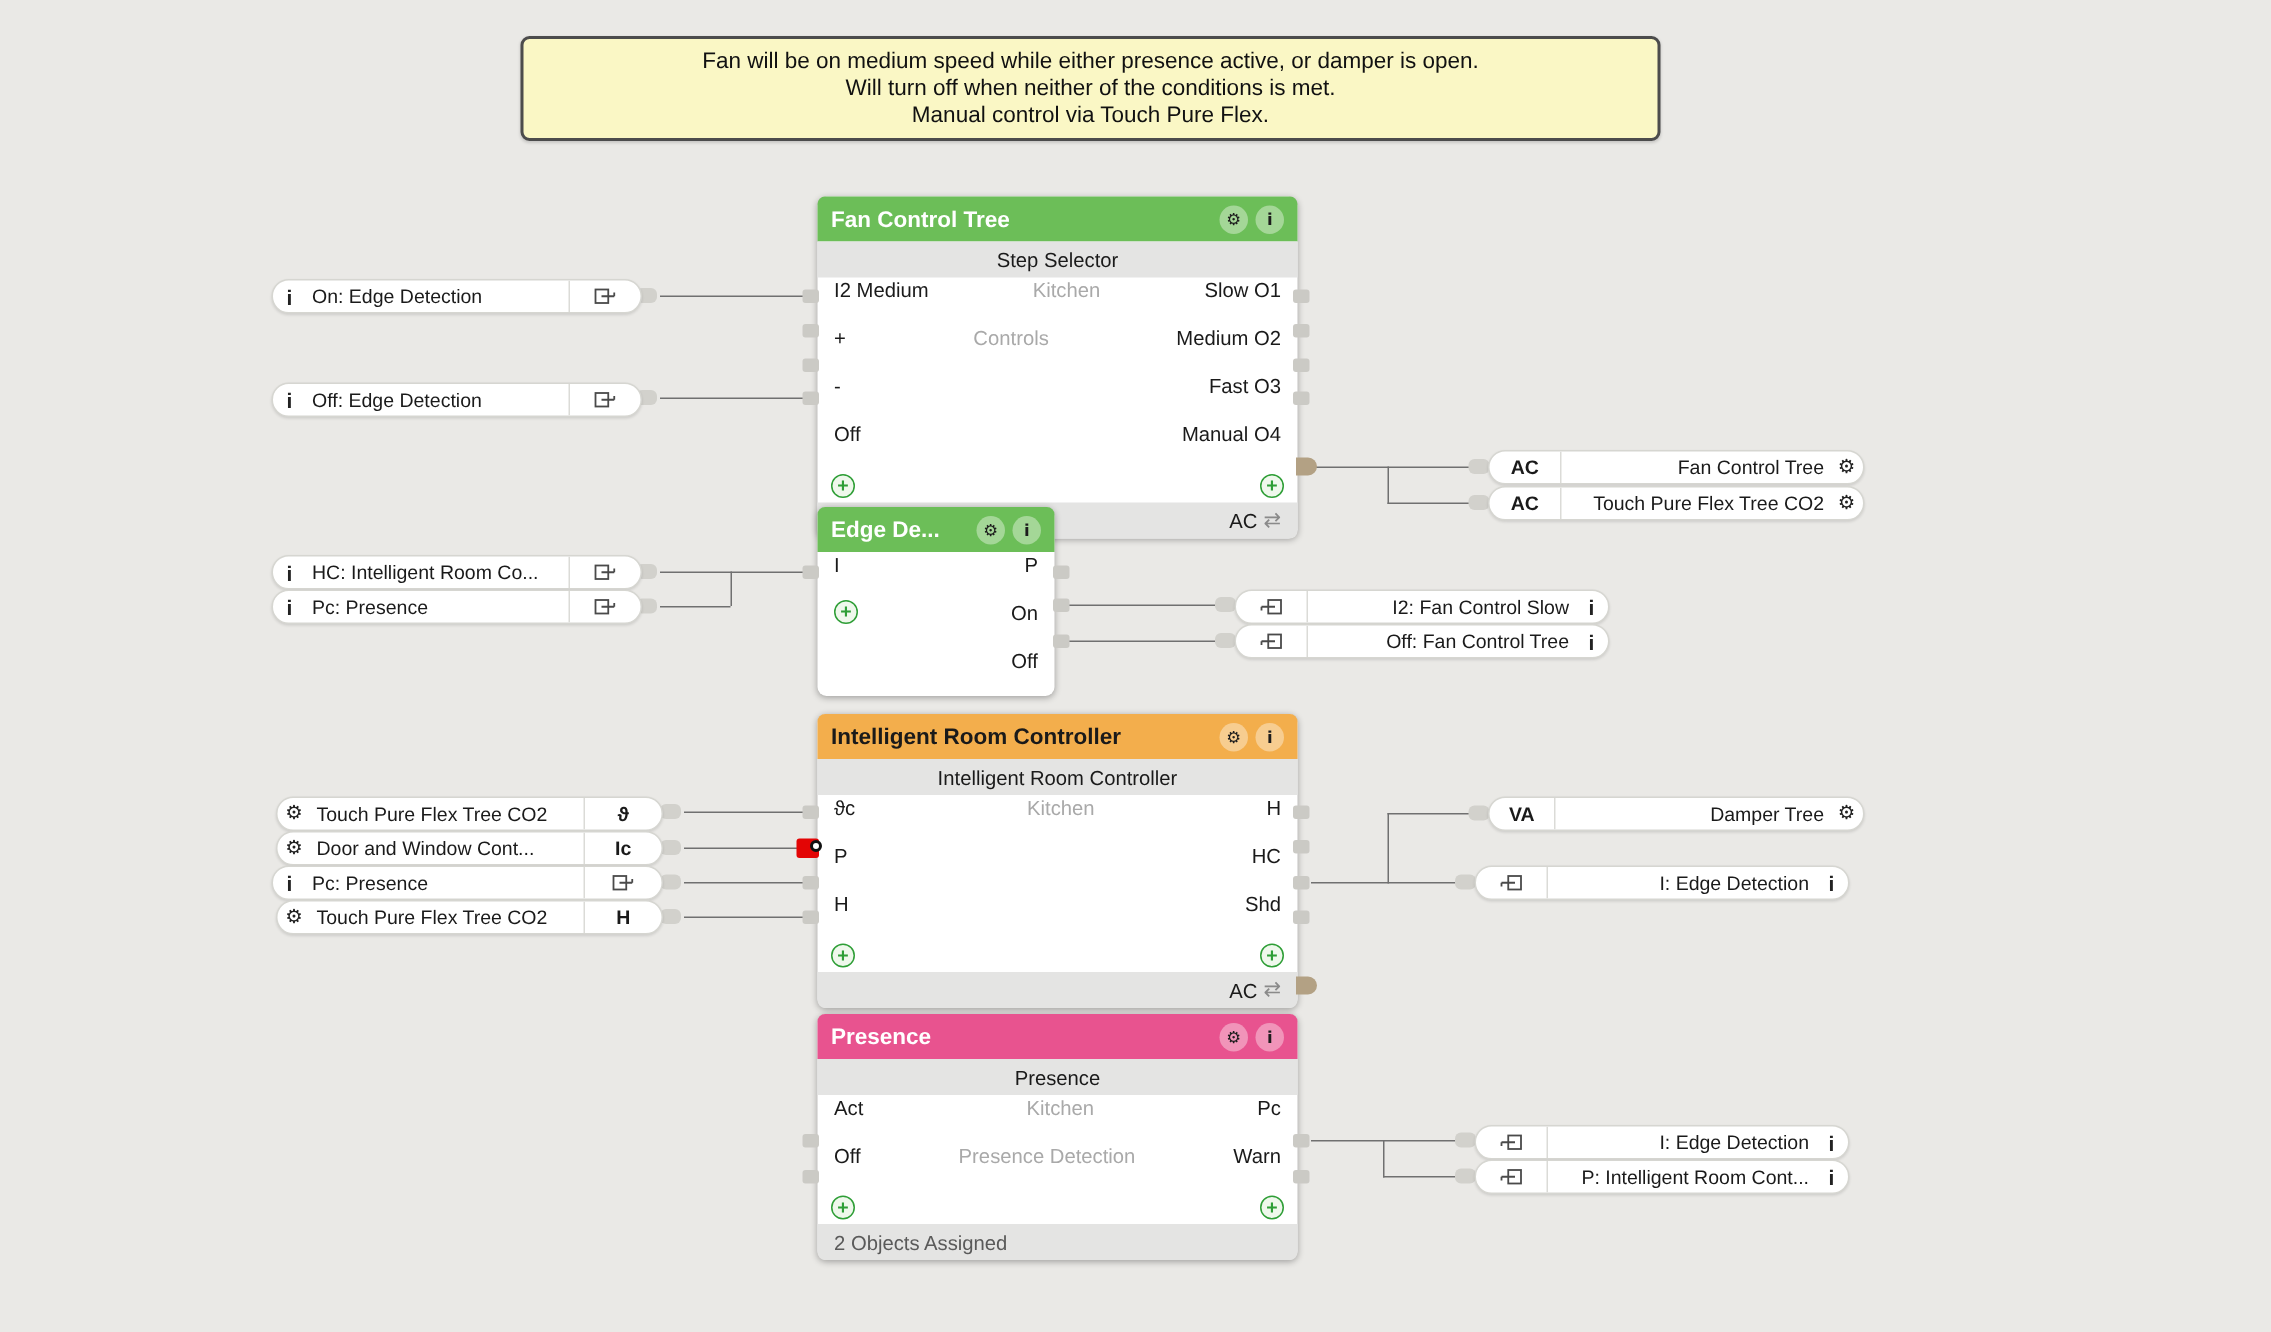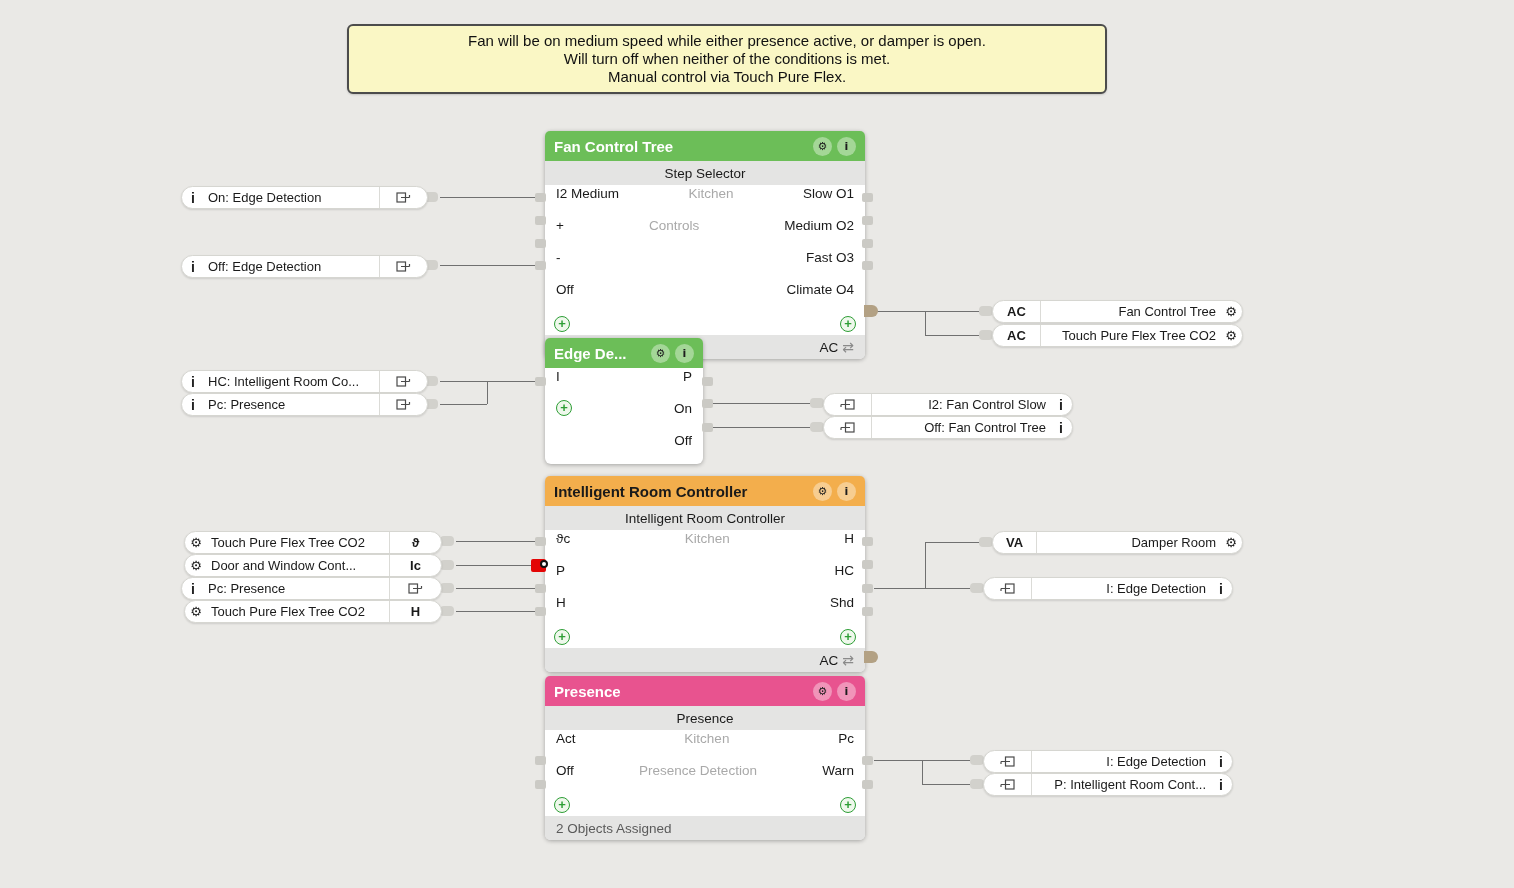--- a/index.html
+++ b/index.html
@@ -116,21 +116,21 @@
       <span class="r">Medium O2</span>
     </div>
     <div class="row">
       <span class="l">-</span>
       <span class="c"></span>
       <span class="r">Fast O3</span>
     </div>
     <div class="row">
       <span class="l">Off</span>
       <span class="c"></span>
-      <span class="r">Climate O4</span>
+      <span class="r">Manual O4</span>
     </div>
     <div class="plusrow">
       <span class="plus">+</span>
       <span class="plus">+</span>
     </div>
     <div class="bfoot">
       <span>Device assigned</span>
       <span class="ac">AC</span>
       <span class="swap">⇄</span>
     </div>
@@ -373,21 +373,21 @@
           <line x1="1" y1="6.5" x2="1" y2="9" stroke="#4a4a4a" stroke-width="1.2"></line>
         </svg>
     </span>
     <span class="lbl rt">Off: Fan Control Tree</span>
     <span class="pic iinfo">i</span>
   </div>
 
   <div class="pnub" style="left:979px;top:537px"></div>
   <div class="pill" style="left:992px;top:531px;width:251px">
     <span class="segl" style="width:44px">VA</span>
-    <span class="lbl rt">Damper Room</span>
+    <span class="lbl rt">Damper Tree</span>
     <span class="pic igear">⚙</span>
   </div>
 
   <div class="pnub" style="left:970px;top:583px"></div>
   <div class="pill" style="left:983px;top:577px;width:250px">
     <span class="segl" style="width:48px">
       <svg width="15" height="13" viewBox="0 0 15 13">
           <rect x="5.5" y="2" width="8.5" height="9" fill="none" stroke="#4a4a4a" stroke-width="1.2"></rect>
           <line x1="1" y1="6.5" x2="10" y2="6.5" stroke="#4a4a4a" stroke-width="1.2"></line>
           <line x1="1" y1="6.5" x2="1" y2="9" stroke="#4a4a4a" stroke-width="1.2"></line>

